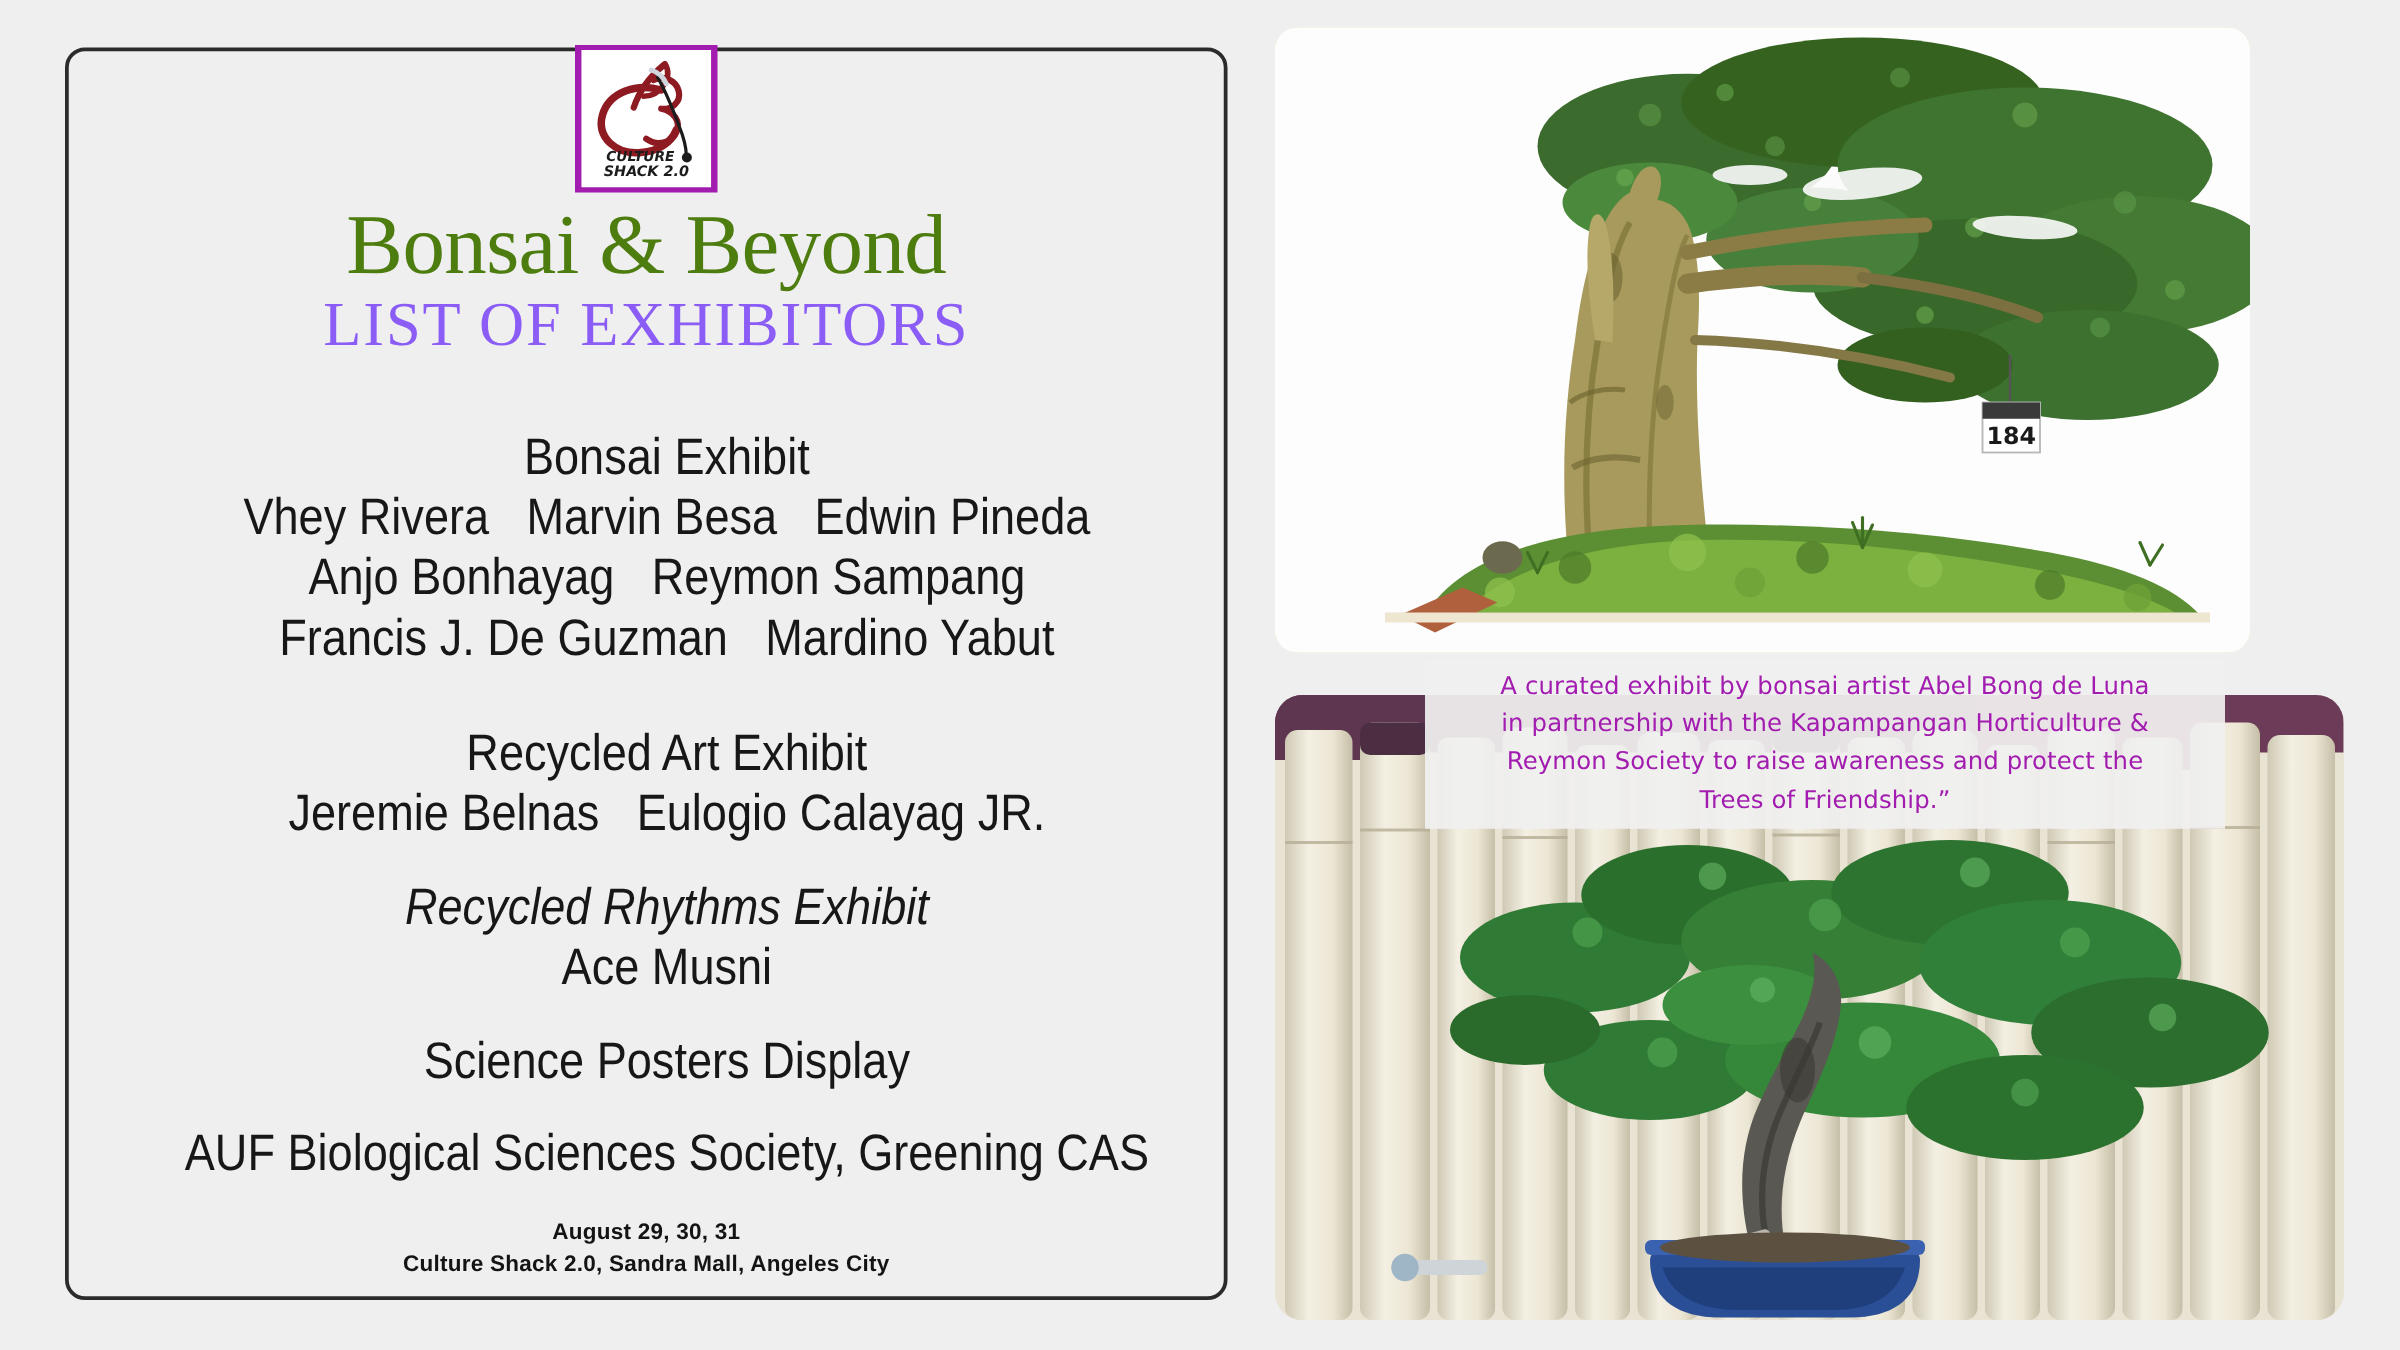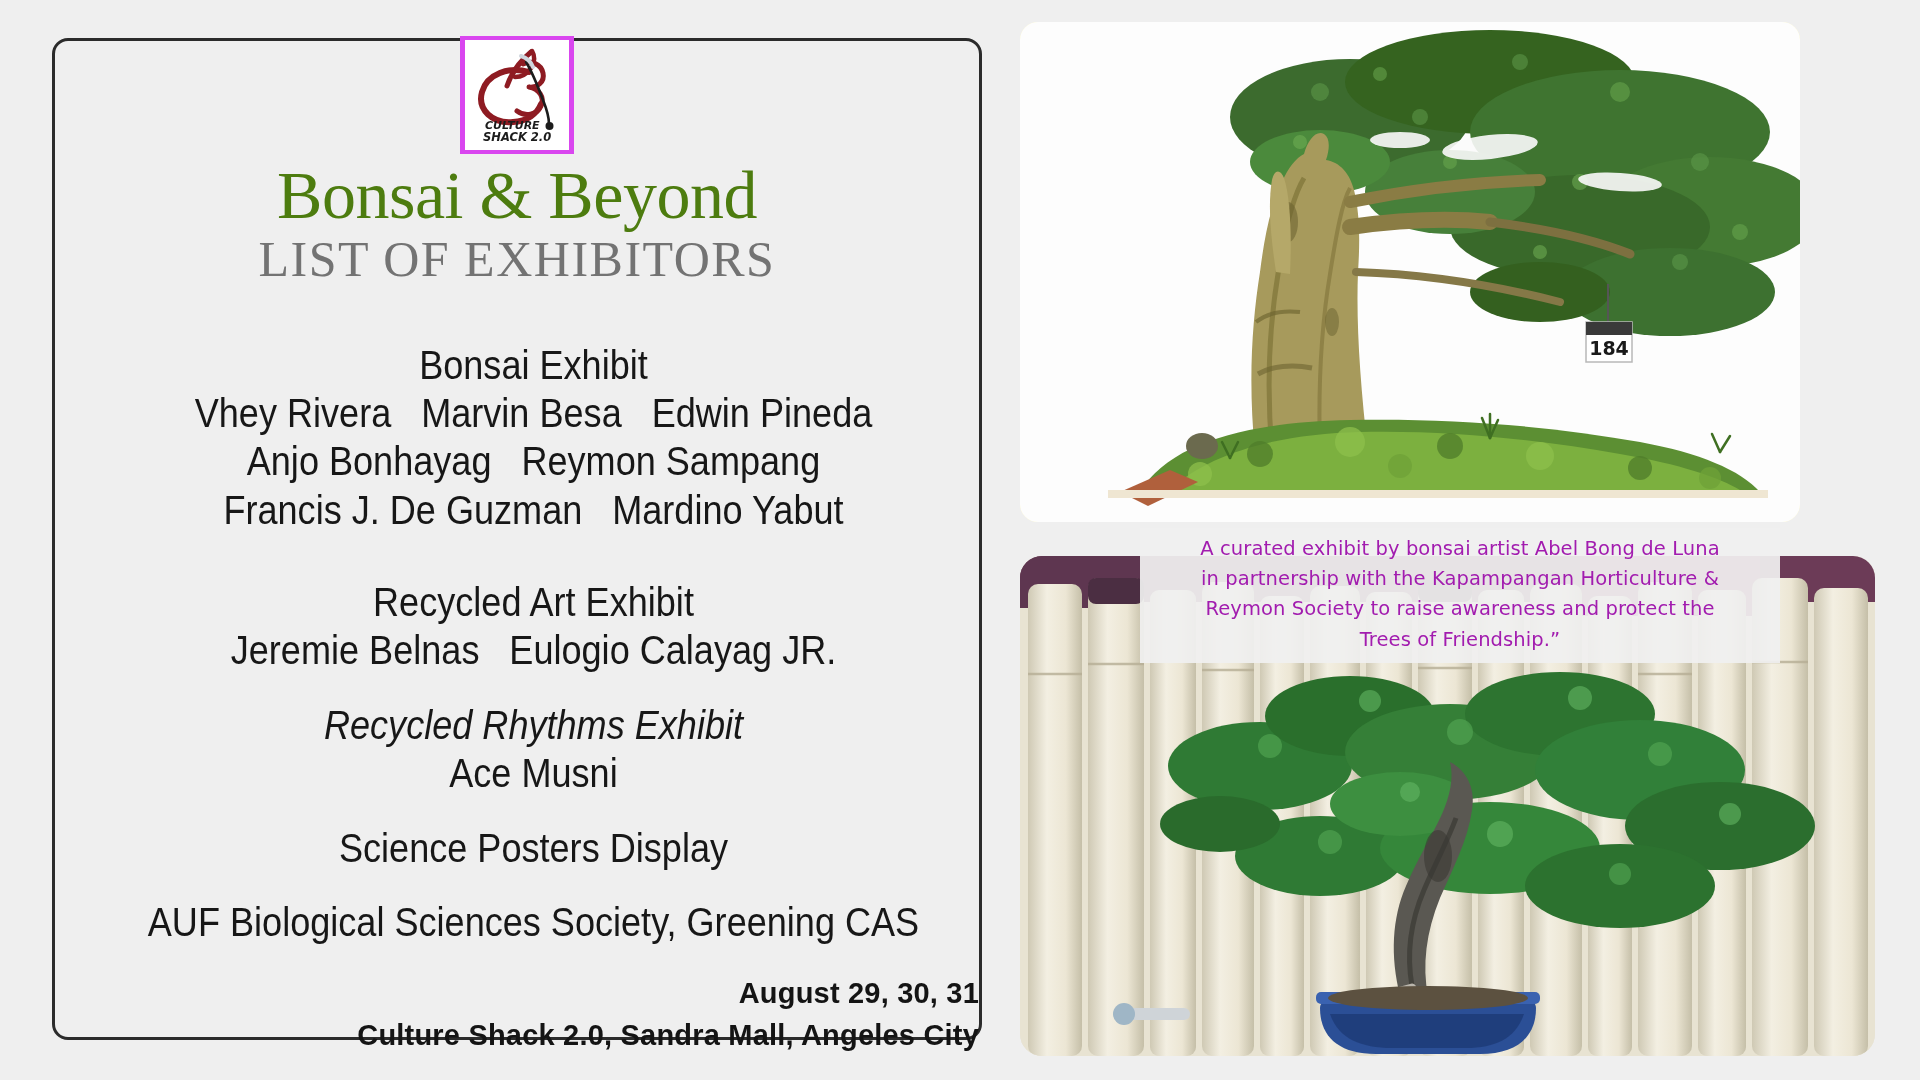--- a/index.html
+++ b/index.html
@@ -42,21 +42,21 @@
     box-sizing: border-box;
   }
 
   .logo-box {
     position: absolute;
     left: 50%;
     top: -5px;
     transform: translateX(-50%);
     width: 114px;
     height: 118px;
-    background: #d946ef;
+    background: #a21caf;
     z-index: 5;
     display: flex;
     align-items: center;
     justify-content: center;
   }
   .logo-box svg { display: block; }
 
   .panel-inner {
     position: absolute;
     left: 0; right: 0;
@@ -71,21 +71,21 @@
     letter-spacing: -0.5px;
     color: #4d7c0f;
     margin: 0 0 4px 0;
     font-weight: 400;
   }
   .subtitle {
     font-family: "Liberation Serif", "DejaVu Serif", serif;
     font-size: 50px;
     line-height: 1.05;
     letter-spacing: 1.5px;
-    color: #737373;
+    color: #8b5cf6;
     margin: 3px;
     font-weight: 400;
   }
 
   .section {
     margin-top: 0;
     padding-left: 33px;
   }
   .sec-head {
     font-family: "Liberation Sans Narrow", "Liberation Sans", sans-serif;
@@ -105,26 +105,25 @@
     transform: scaleX(0.88);
   }
   .sec-names .gap { display:inline-block; width: 34px; }
 
   .spacer-sm { height: 26px; }
   .spacer-md { height: 44px; }
   .spacer-lg { height: 52px; }
 
   .footline {
     font-family: "Liberation Sans", sans-serif;
-    font-size: 29px;
+    font-size: 18px;
     font-weight: bold;
     color: #141414;
     letter-spacing: 0.2px;
     line-height: 1.45;
-    text-align: right;
   }
 
   
   .right-col {
     width: 910px;
     height: 1080px;
     position: relative;
     flex: none;
   }
 

